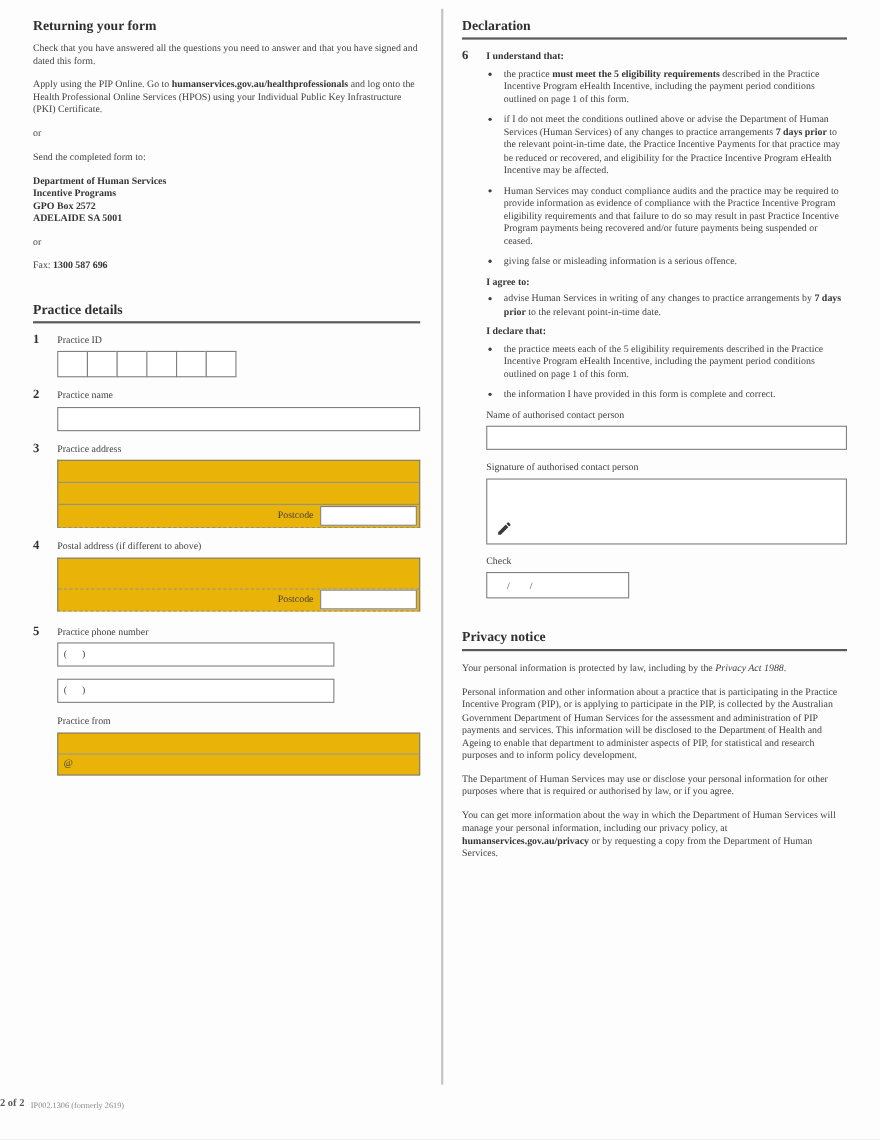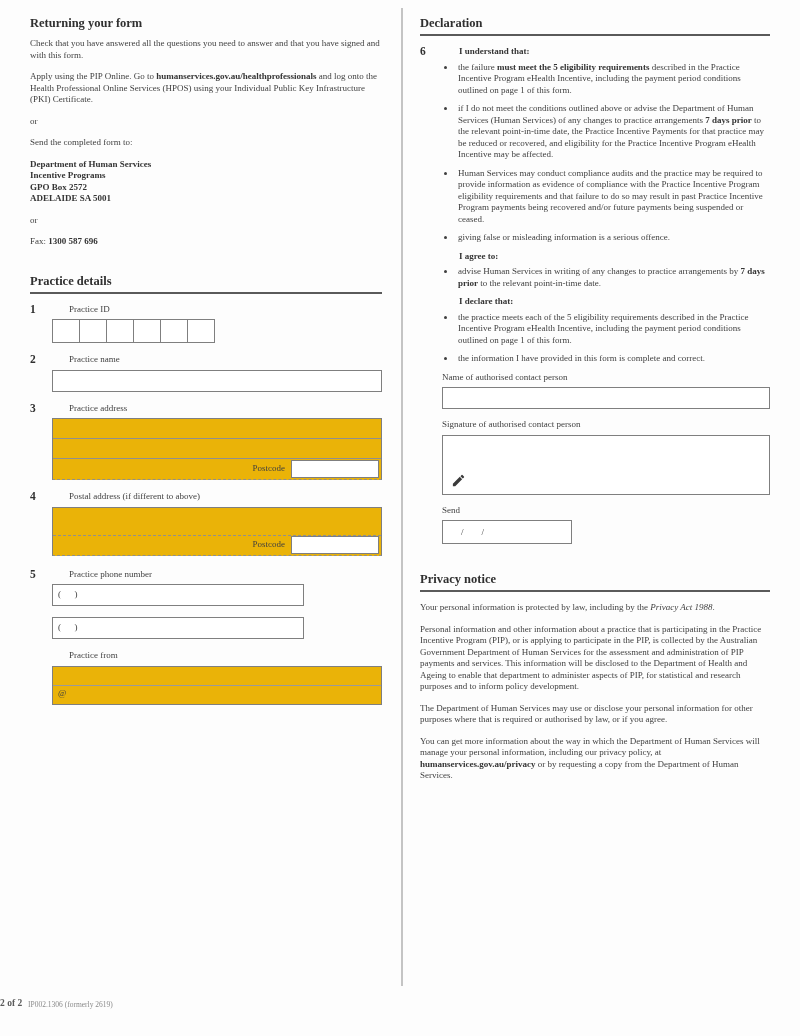--- a/index.html
+++ b/index.html
@@ -18,21 +18,21 @@
   h2{font-size:12.5px;line-height:14px;margin:0 0 8px 0;color:#303030;font-weight:700;}
   h2.ruled{border-bottom:2px solid #5a5a5a;padding-bottom:4px;margin-bottom:10px;}
   p{margin:0 0 10px 0;}
   .addr div{font-weight:700;color:#353535;}
   .addr{margin-bottom:10px;}
   .sec-gap{margin-bottom:26px;}
   
   .q{display:flex;margin-bottom:11px;}
   .qnum{width:22px;flex:0 0 22px;font-weight:700;font-size:11.5px;color:#303030;}
   .qbody{flex:1;min-width:0;}
-  .qlabel{margin-bottom:4px;margin-left:17px;}
+  .qlabel{margin-bottom:4px;}
   .comb{display:flex;}
   .comb .cell{width:26px;height:22px;border:1px solid #7f7f7f;margin-left:-1px;background:#fff;}
   .comb .cell:first-child{margin-left:0;}
   .inputbox{border:1px solid #7f7f7f;height:20px;background:#fff;}
   .bigbox{border:1px solid #7f7f7f;background:#eab308;}
   .bigbox .row{height:19px;border-top:1px solid #8f8f8f;}
   .bigbox .row.first{border-top:none;}
   .row.dashed{border-top:1px dashed #8f8f8f;}
   .dashed-bottom{border-bottom:1px dashed #8f8f8f;}
   .pc-row{display:flex;align-items:center;height:20px;}
@@ -57,21 +57,21 @@
 </head>
 <body>
 
 <div class="sheet">
 
   <div class="divider"></div>
 
   <div class="col-left">
 
     <h2>Returning your form</h2>
-    <p>Check that you have answered all the questions you need to answer and that you have signed and with this form.</p>
+    <p>Check that you have answered all the questions you need to answer and that you have signed and dated this form.</p>
     <p><span>Apply using the PIP Online. Go to </span><span class="b">humanservices.gov.au/healthprofessionals</span><span> and log onto the Health Professional Online Services (HPOS) using your Individual Public Key Infrastructure (PKI) Certificate.</span></p>
     <p>or</p>
     <p>Send the completed form to:</p>
     <div class="addr">
       <div>Department of Human Services</div>
       <div>Incentive Programs</div>
       <div>GPO Box 2572</div>
       <div>ADELAIDE SA 5001</div>
     </div>
     <p>or</p>
@@ -155,21 +155,21 @@
 
   <div class="col-right">
 
     <h2 class="ruled">Declaration</h2>
 
     <div class="q" style="margin-bottom:0;">
       <div class="qnum">6</div>
       <div class="qbody">
         <div class="qlabel b">I understand that:</div>
         <ul class="bullets" style="margin-left:0;">
-          <li><span>the failure </span><span class="b">must meet the 5 eligibility requirements</span><span> described in the Practice Incentive Program eHealth Incentive, including the payment period conditions outlined on page 1 of this form.</span></li>
+          <li><span>the practice </span><span class="b">must meet the 5 eligibility requirements</span><span> described in the Practice Incentive Program eHealth Incentive, including the payment period conditions outlined on page 1 of this form.</span></li>
           <li><span>if I do not meet the conditions outlined above or advise the Department of Human Services (Human Services) of any changes to practice arrangements </span><span class="b">7 days prior</span><span> to the relevant point-in-time date, the Practice Incentive Payments for that practice may be reduced or recovered, and eligibility for the Practice Incentive Program eHealth Incentive may be affected.</span></li>
           <li><span>Human Services may conduct compliance audits and the practice may be required to provide information as evidence of compliance with the Practice Incentive Program eligibility requirements and that failure to do so may result in past Practice Incentive Program payments being recovered and/or future payments being suspended or ceased.</span></li>
           <li><span>giving false or misleading information is a serious offence.</span></li>
         </ul>
         <div class="qlabel b">I agree to:</div>
         <ul class="bullets" style="margin-left:0;">
           <li><span>advise Human Services in writing of any changes to practice arrangements by </span><span class="b">7 days prior</span><span> to the relevant point-in-time date.</span></li>
         </ul>
         <div class="qlabel b">I declare that:</div>
         <ul class="bullets" style="margin-left:0;">
@@ -180,21 +180,21 @@
         <div class="fieldlabel">Name of authorised contact person</div>
         <div class="inputbox" style="margin-bottom:10px;"></div>
 
         <div class="fieldlabel">Signature of authorised contact person</div>
         <div class="sigbox" style="margin-bottom:10px;">
           <svg class="sig-pen" viewBox="0 0 24 24">
             <path fill="#3a3a3a" d="M3 17.25V21h3.75L17.8 9.94l-3.75-3.75L3 17.25zM20.7 7.04a1 1 0 0 0 0-1.41L18.37 3.3a1 1 0 0 0-1.41 0l-1.83 1.83 3.75 3.75 1.82-1.84z"></path>
           </svg>
         </div>
 
-        <div class="fieldlabel">Send</div>
+        <div class="fieldlabel">Check</div>
         <div class="datebox">
           <span>/        /</span>
         </div>
       </div>
     </div>
 
     <h2 class="ruled mt-gap">Privacy notice</h2>
     <p><span>Your personal information is protected by law, including by the </span><span class="i">Privacy Act 1988</span><span>.</span></p>
     <p>Personal information and other information about a practice that is participating in the Practice Incentive Program (PIP), or is applying to participate in the PIP, is collected by the Australian Government Department of Human Services for the assessment and administration of PIP payments and services. This information will be disclosed to the Department of Health and Ageing to enable that department to administer aspects of PIP, for statistical and research purposes and to inform policy development.</p>
     <p>The Department of Human Services may use or disclose your personal information for other purposes where that is required or authorised by law, or if you agree.</p>

